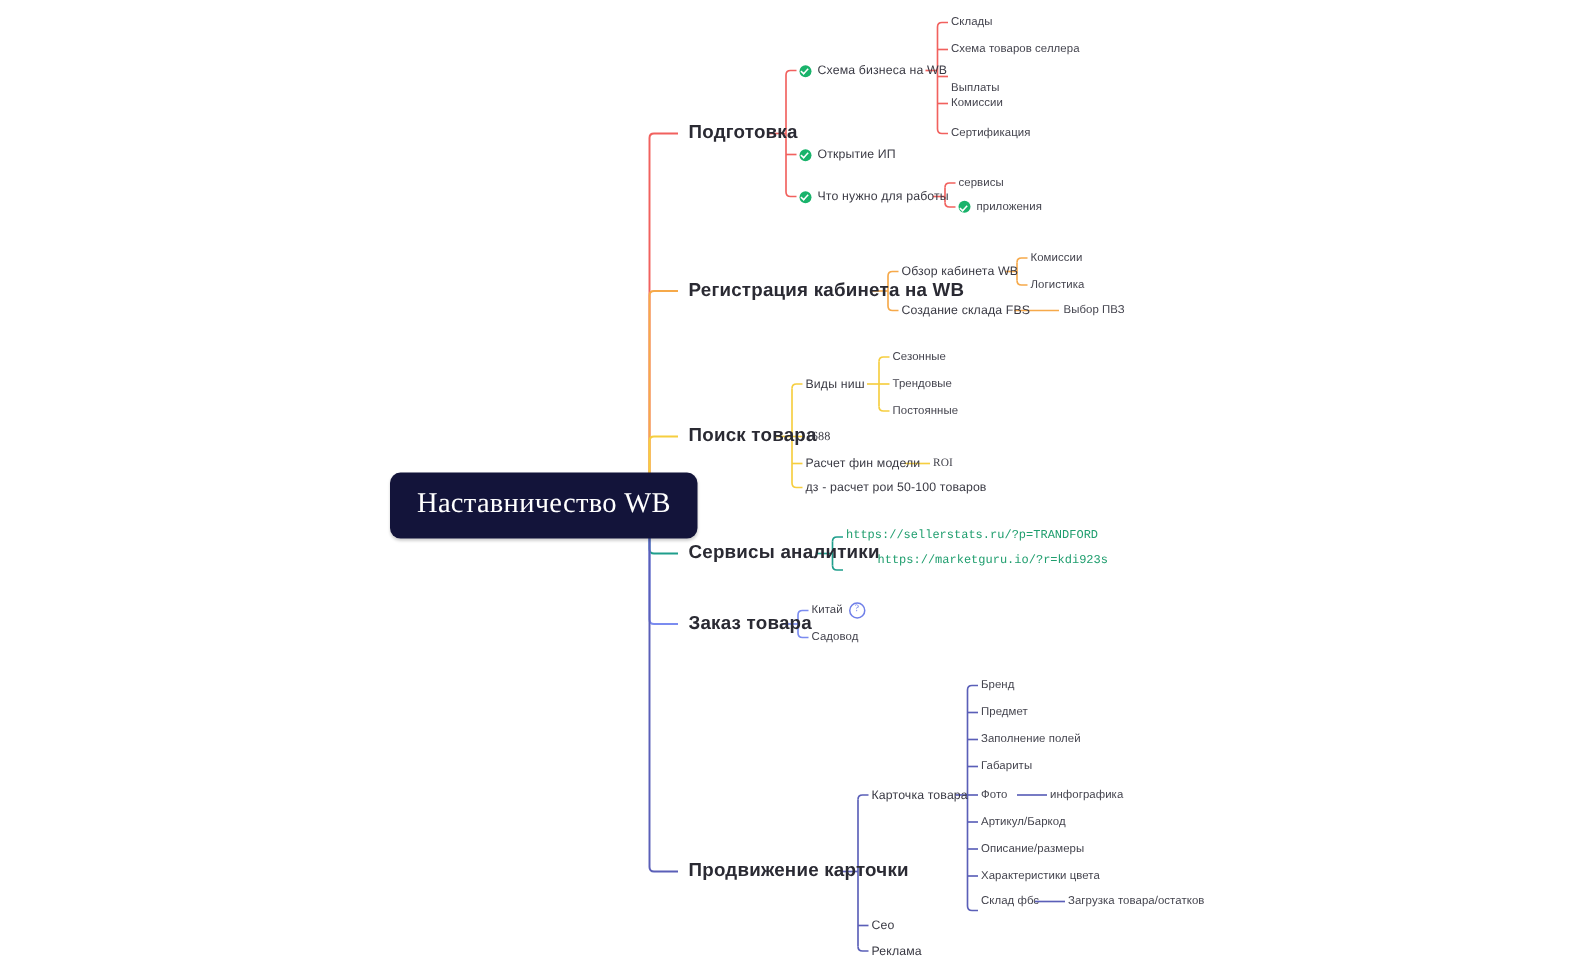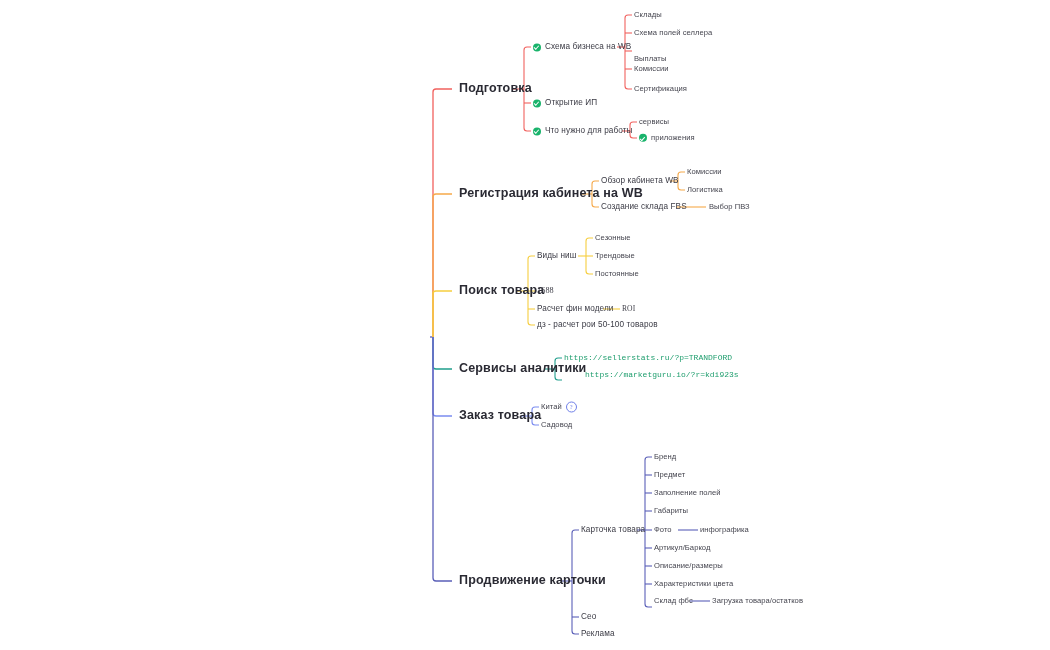--- a/index.html
+++ b/index.html
@@ -203,34 +203,37 @@
     <path d="M645,530 L652,530" stroke="#5a5fb8" stroke-width="1.1" fill="none"></path>
     <path d="M645,548 L652,548" stroke="#5a5fb8" stroke-width="1.1" fill="none"></path>
     <path d="M645,566 L652,566" stroke="#5a5fb8" stroke-width="1.1" fill="none"></path>
     <path d="M645,584 L652,584" stroke="#5a5fb8" stroke-width="1.1" fill="none"></path>
 
     <path d="M678,530 L698,530" stroke="#5a5fb8" stroke-width="1.1" fill="none"></path>
 
     <path d="M690,601 L710,601" stroke="#5a5fb8" stroke-width="1.1" fill="none"></path>
   </svg>
 
+  <div id="root-node" class="node" style="left:260px; top:337px;">
+    <span>Наставничество WB</span>
+  </div>
 
   <div class="node lvl1" style="left:459px; top:89px;">
     <span>Подготовка</span>
   </div>
 
   <div class="node lvl2" style="left:533px; top:47px;">
     <span class="check-icon"></span>
     <span>Схема бизнеса на WB</span>
   </div>
   <div class="node lvl3" style="left:634px; top:15px;">
     <span>Склады</span>
   </div>
   <div class="node lvl3" style="left:634px; top:33px;">
-    <span>Схема полей селлера</span>
+    <span>Схема товаров селлера</span>
   </div>
   <div class="node lvl3" style="left:634px; top:59px;">
     <span>Выплаты</span>
   </div>
   <div class="node lvl3" style="left:634px; top:69px;">
     <span>Комиссии</span>
   </div>
   <div class="node lvl3" style="left:634px; top:89px;">
     <span>Сертификация</span>
   </div>

